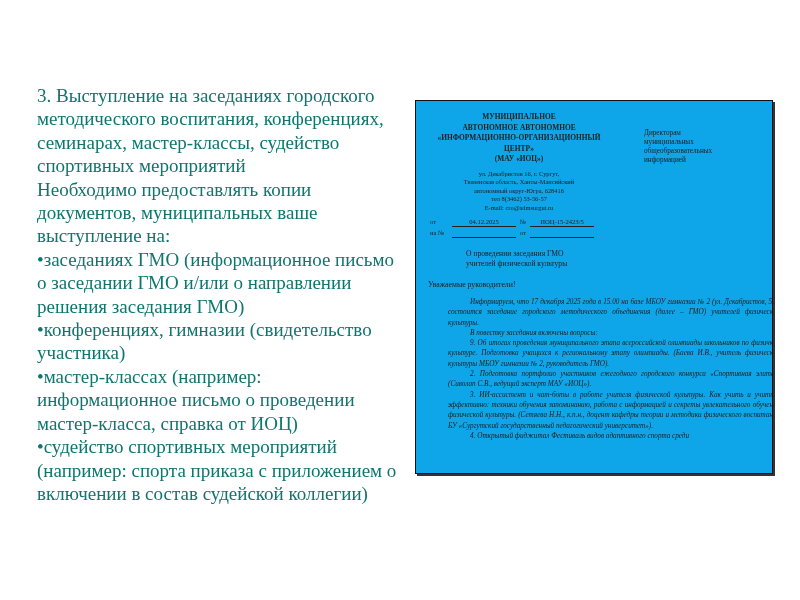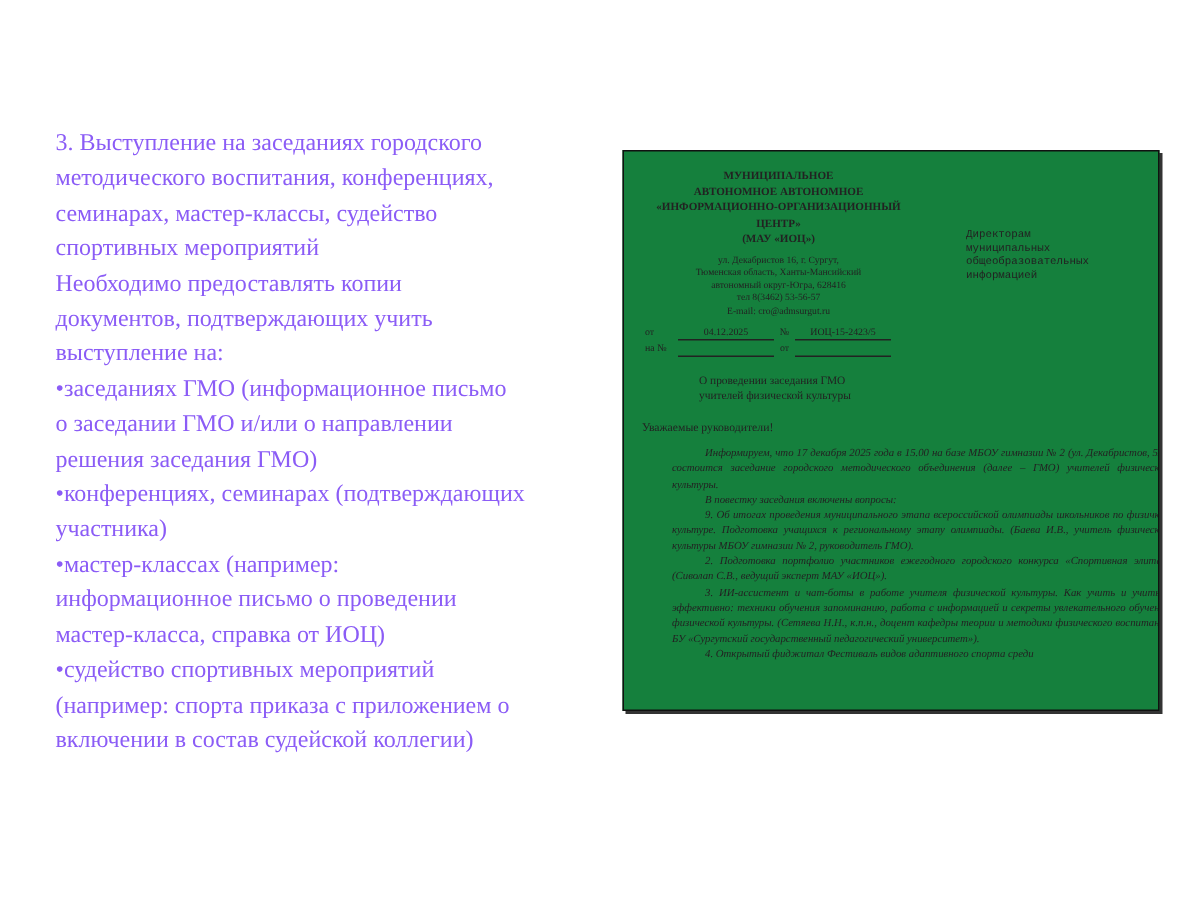--- a/index.html
+++ b/index.html
@@ -1,47 +1,47 @@
 <!DOCTYPE html>
 <html><head>
 <meta charset="utf-8">
 <style>
   html, body { margin:0; padding:0; }
   body { width:800px; height:600px; background:#ffffff; position:relative; overflow:hidden; font-family:"Liberation Serif","DejaVu Serif",serif; color:#111; }
-  .slide-text { position:absolute; left:37px; top:84px; width:385px; font-size:16px; line-height:23.4px; color:#8b5cf6; }
+  .slide-text { position:absolute; left:37px; top:84px; width:385px; font-size:19px; line-height:23.4px; color:#0f766e; }
   .slide-text div { white-space:nowrap; }
-  .doc { position:absolute; left:415px; top:100px; width:356px; height:372px; border:1.5px solid #111; box-shadow:2px 2px 0 #333; background:#15803d; overflow:hidden; font-size:7.6px; line-height:10.4px; color:#222; }
+  .doc { position:absolute; left:415px; top:100px; width:356px; height:372px; border:1.5px solid #111; box-shadow:2px 2px 0 #333; background:#0ea5e9; overflow:hidden; font-size:7.6px; line-height:10.4px; color:#222; }
   .hdr-left { position:absolute; left:14px; top:11px; width:178px; text-align:center; }
   .hdr-left .b { font-weight:bold; font-size:7.4px; line-height:10.6px; }
   .hdr-left .addr { font-size:6.4px; line-height:8.4px; margin-top:5px; }
-  .hdr-right { position:absolute; left:228px; top:52px; width:120px; font-size:7.2px; line-height:9px;font-family:Liberation Mono, monospace; }
+  .hdr-right { position:absolute; left:228px; top:28px; width:120px; font-size:7.2px; line-height:9px; }
   .regline { position:absolute; left:14px; font-size:6.6px; display:flex; align-items:flex-end; }
   .regline .lbl { width:22px; }
   .regline .field { width:64px; border-bottom:0.8px solid #222; text-align:center; height:9px; }
   .regline .mid { width:14px; text-align:center; }
   .subj { position:absolute; left:14px; top:148px; font-size:7.6px; line-height:10px;margin-left:36px; }
   .greet { position:absolute; left:12px; width:356px; top:179px; text-align:left; font-size:7.8px; }
   .body { position:absolute; left:32px; top:196px; width:332px; font-size:7.2px; line-height:10.3px; text-align:justify;font-style:italic; }
   .body p { margin:0; text-indent:22px; }
 </style>
 </head>
 <body>
 
 <div class="slide-text">
   <div>3. Выступление на заседаниях городского</div>
   <div>методического воспитания, конференциях,</div>
   <div>семинарах, мастер-классы, судейство</div>
   <div>спортивных мероприятий</div>
   <div>Необходимо предоставлять копии</div>
-  <div>документов, подтверждающих учить</div>
+  <div>документов, муниципальных ваше</div>
   <div>выступление на:</div>
   <div>•заседаниях ГМО (информационное письмо</div>
   <div>о заседании ГМО и/или о направлении</div>
   <div>решения заседания ГМО)</div>
-  <div>•конференциях, семинарах (подтверждающих</div>
+  <div>•конференциях, гимназии (свидетельство</div>
   <div>участника)</div>
   <div>•мастер-классах (например:</div>
   <div>информационное письмо о проведении</div>
   <div>мастер-класса, справка от ИОЦ)</div>
   <div>•судейство спортивных мероприятий</div>
   <div>(например: спорта приказа с приложением о</div>
   <div>включении в состав судейской коллегии)</div>
 </div>
 
 <div class="doc">

